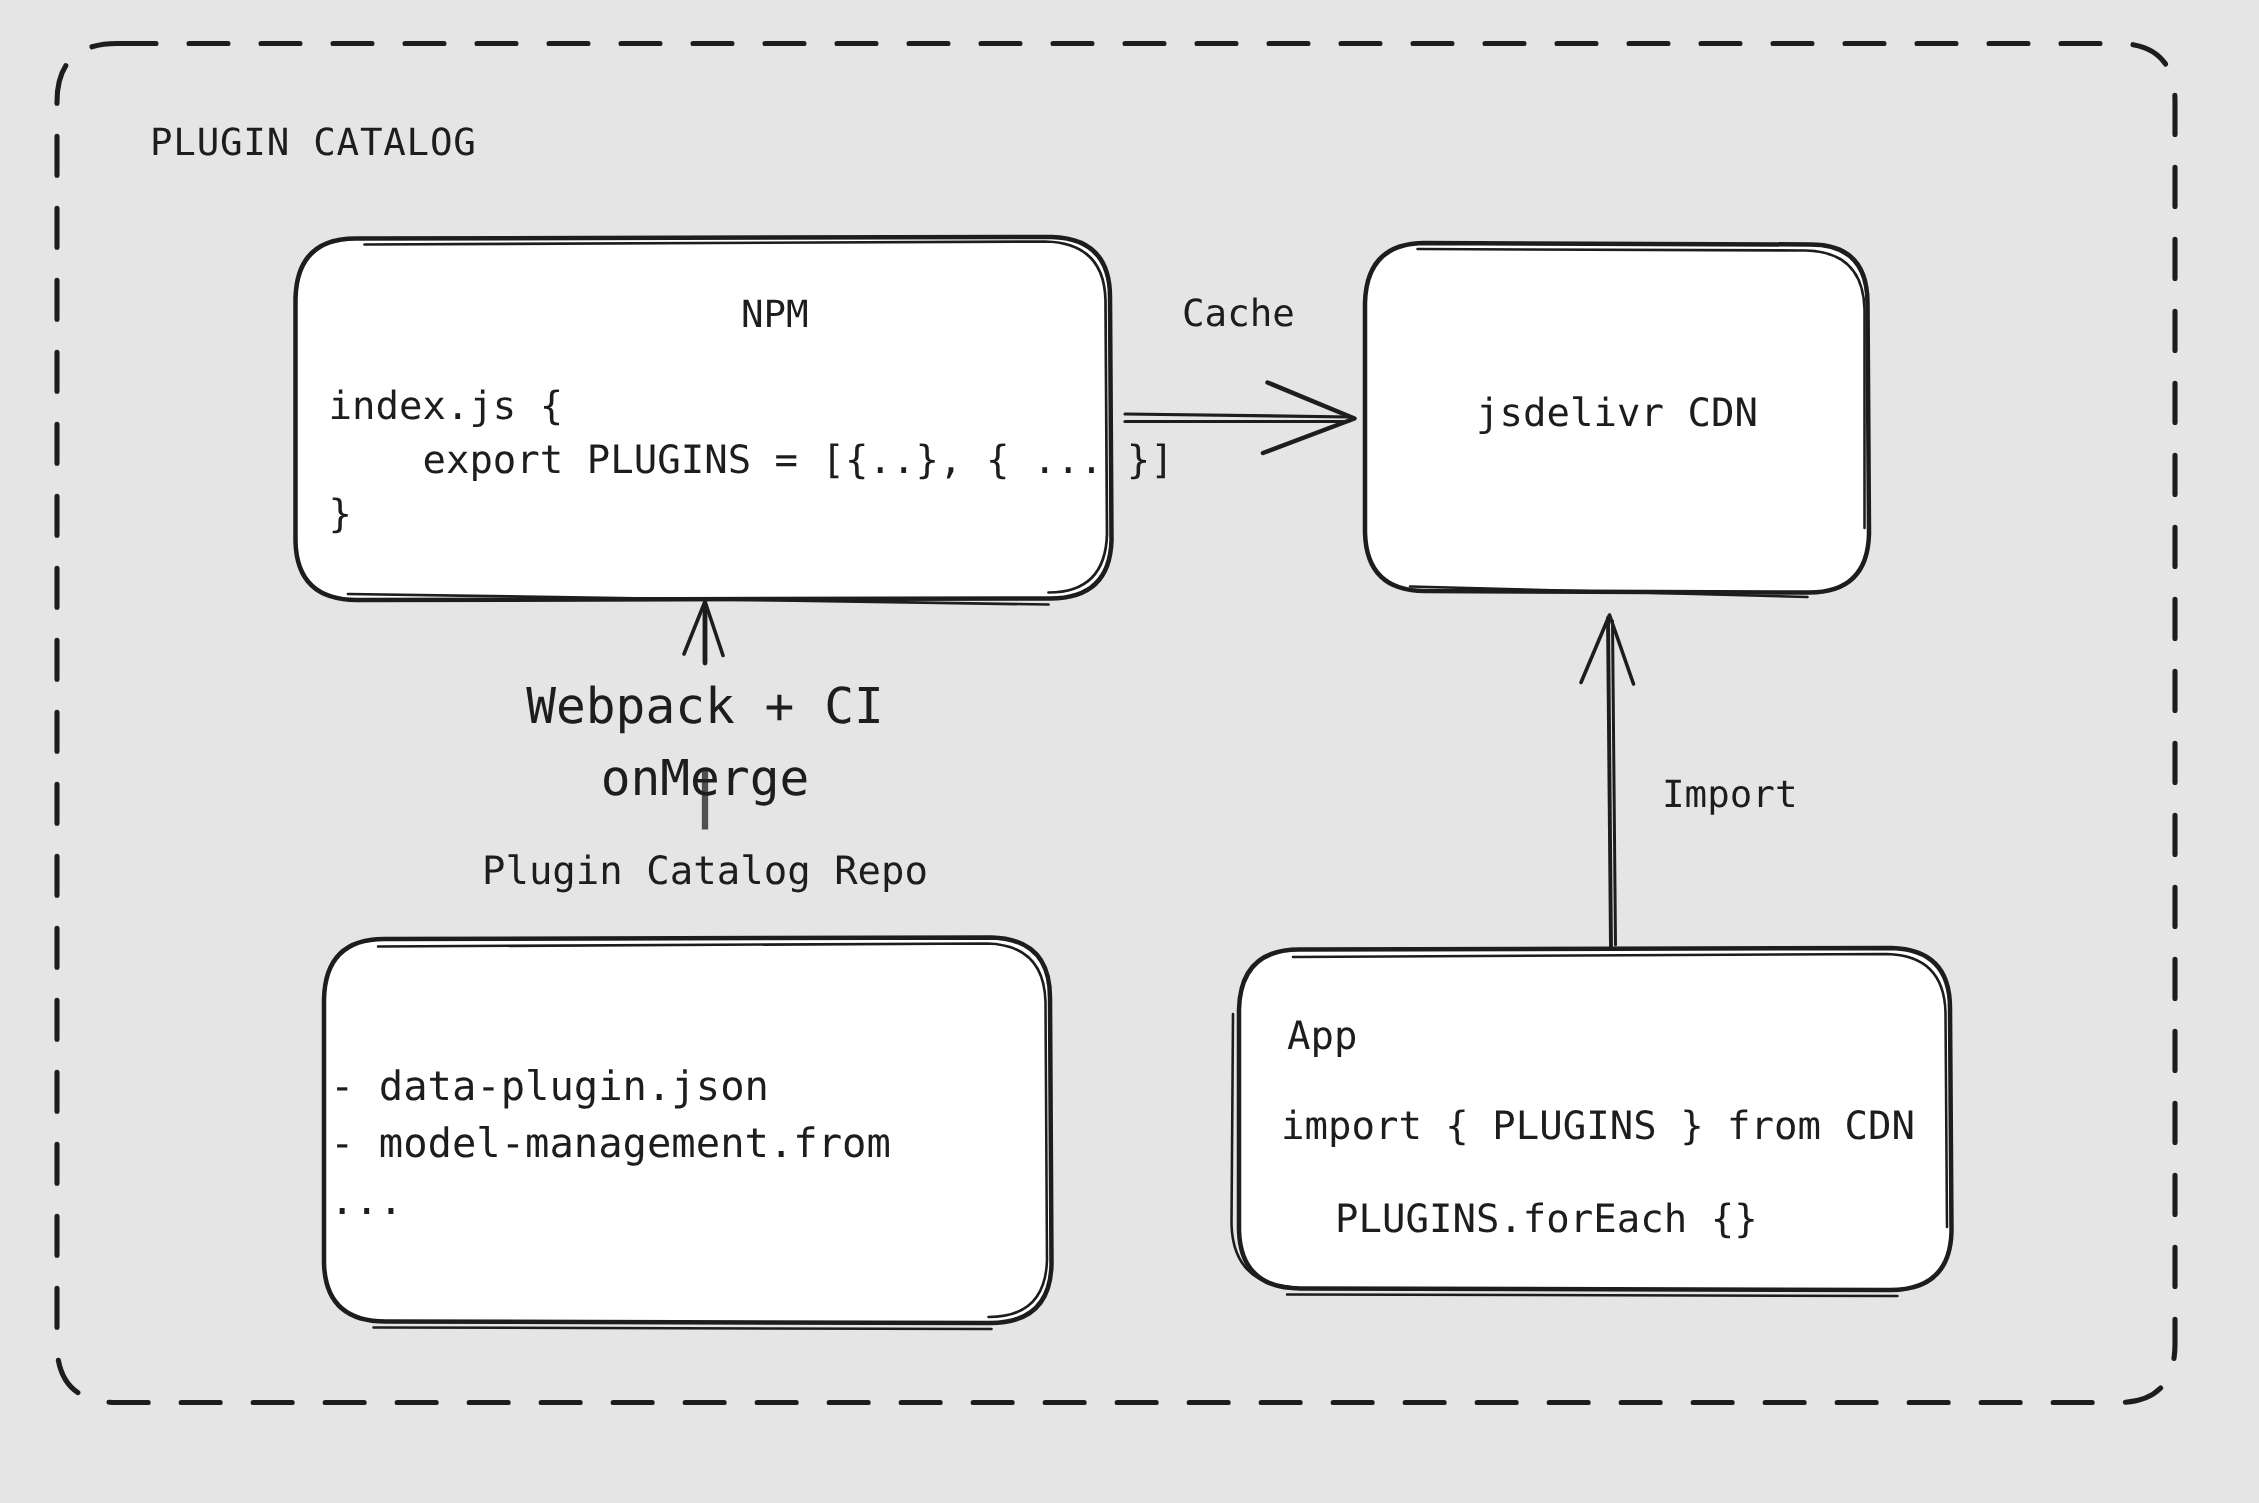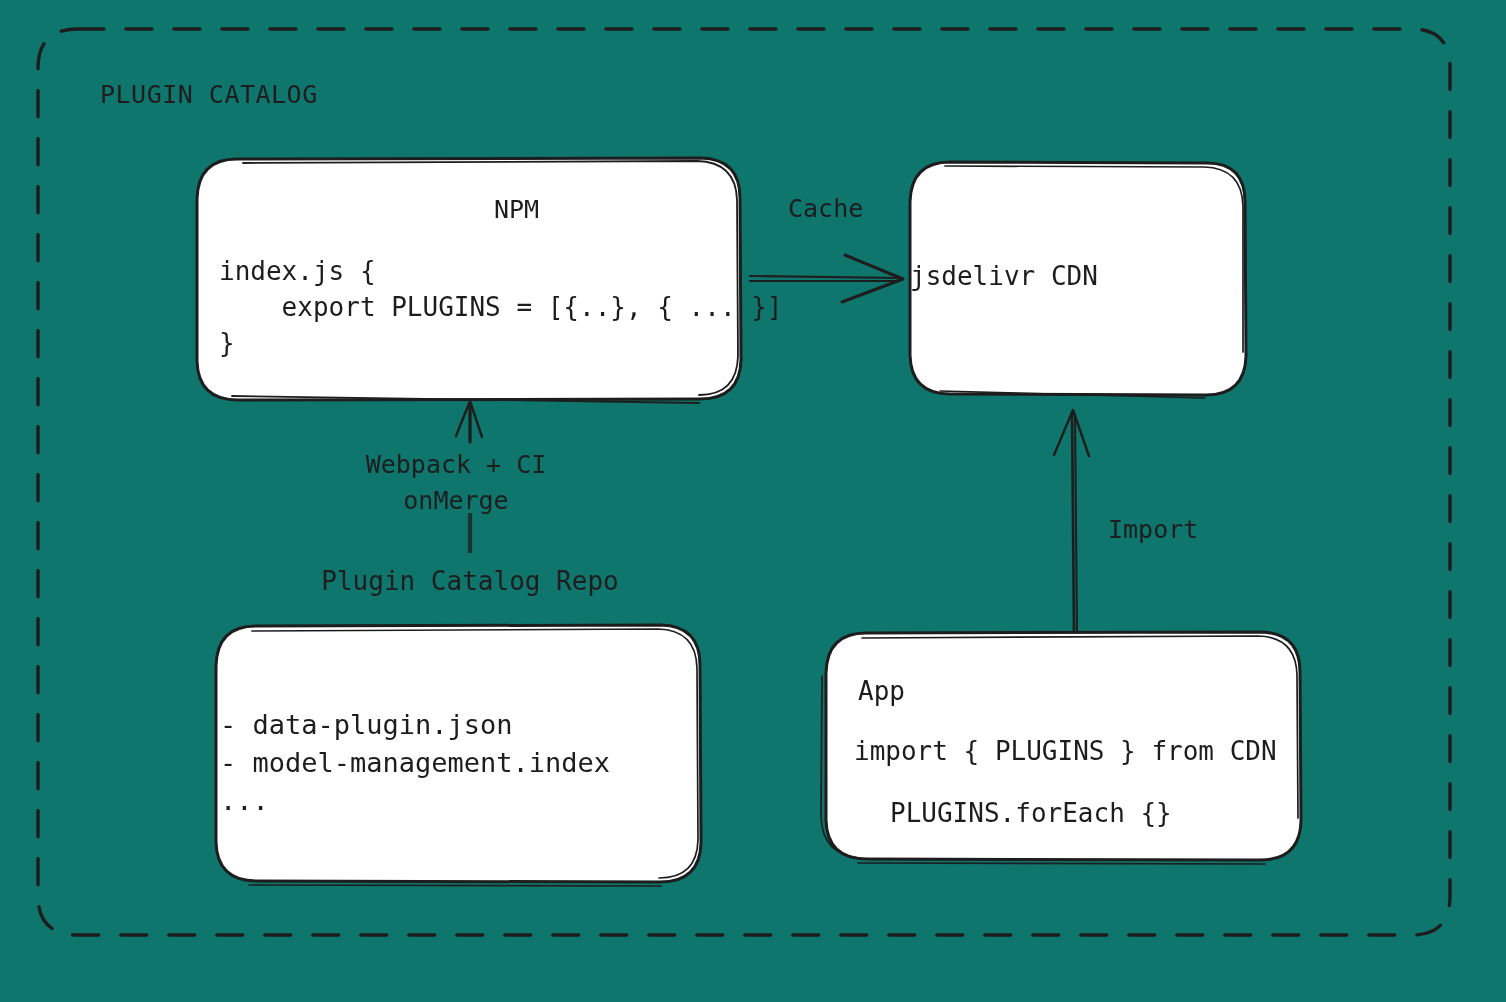--- a/index.html
+++ b/index.html
@@ -4,21 +4,21 @@
 <style>
   html, body {
     margin: 0;
     padding: 0;
     background: #ffffff;
   }
   #canvas {
     position: relative;
     width: 1506px;
     height: 1002px;
-    background: #0f766e;
+    background: #e5e5e5;
     overflow: hidden;
     font-family: "DejaVu Sans Mono", "Liberation Mono", monospace;
     color: #1d1d1d;
   }
   #sketch-layer {
     position: absolute;
     left: 0;
     top: 0;
     width: 1506px;
     height: 1002px;
@@ -46,33 +46,33 @@
     padding-left: 48px;
   }
   #npm-code {
     left: 219px; top: 253px;
     font-size: 26px;
     line-height: 36px;
   }
   #cdn-title {
     left: 910px; top: 263px;
     width: 336px;
-    text-align: left;
+    text-align: center;
     font-size: 26px;
   }
   #cache-label {
     left: 788px; top: 196px;
     font-size: 25px;
   }
   #webpack-label {
-    left: 456px; top: 447px;
+    left: 470px; top: 447px;
     transform: translateX(-50%);
     text-align: center;
-    font-size: 25px;
-    line-height: 36px;
+    font-size: 33px;
+    line-height: 48px;
   }
   #repo-caption {
     left: 470px; top: 568px;
     transform: translateX(-50%);
     font-size: 26px;
   }
   #repo-body {
     left: 220px; top: 706px;
     font-size: 27px;
     line-height: 38px;
@@ -161,21 +161,21 @@
   <div class="txt" id="cdn-title">jsdelivr CDN</div>
 
   <div class="txt" id="cache-label">Cache</div>
 
   <div class="txt" id="webpack-label">Webpack + CI
 onMerge</div>
 
   <div class="txt" id="repo-caption">Plugin Catalog Repo</div>
 
   <div class="txt" id="repo-body">- data-plugin.json
-- model-management.index
+- model-management.from
 ...</div>
 
   <div class="txt" id="app-title">App</div>
 
   <div class="txt" id="app-line1">import { PLUGINS } from CDN</div>
 
   <div class="txt" id="app-line2">PLUGINS.forEach {}</div>
 
   <div class="txt" id="import-label">Import</div>
 

